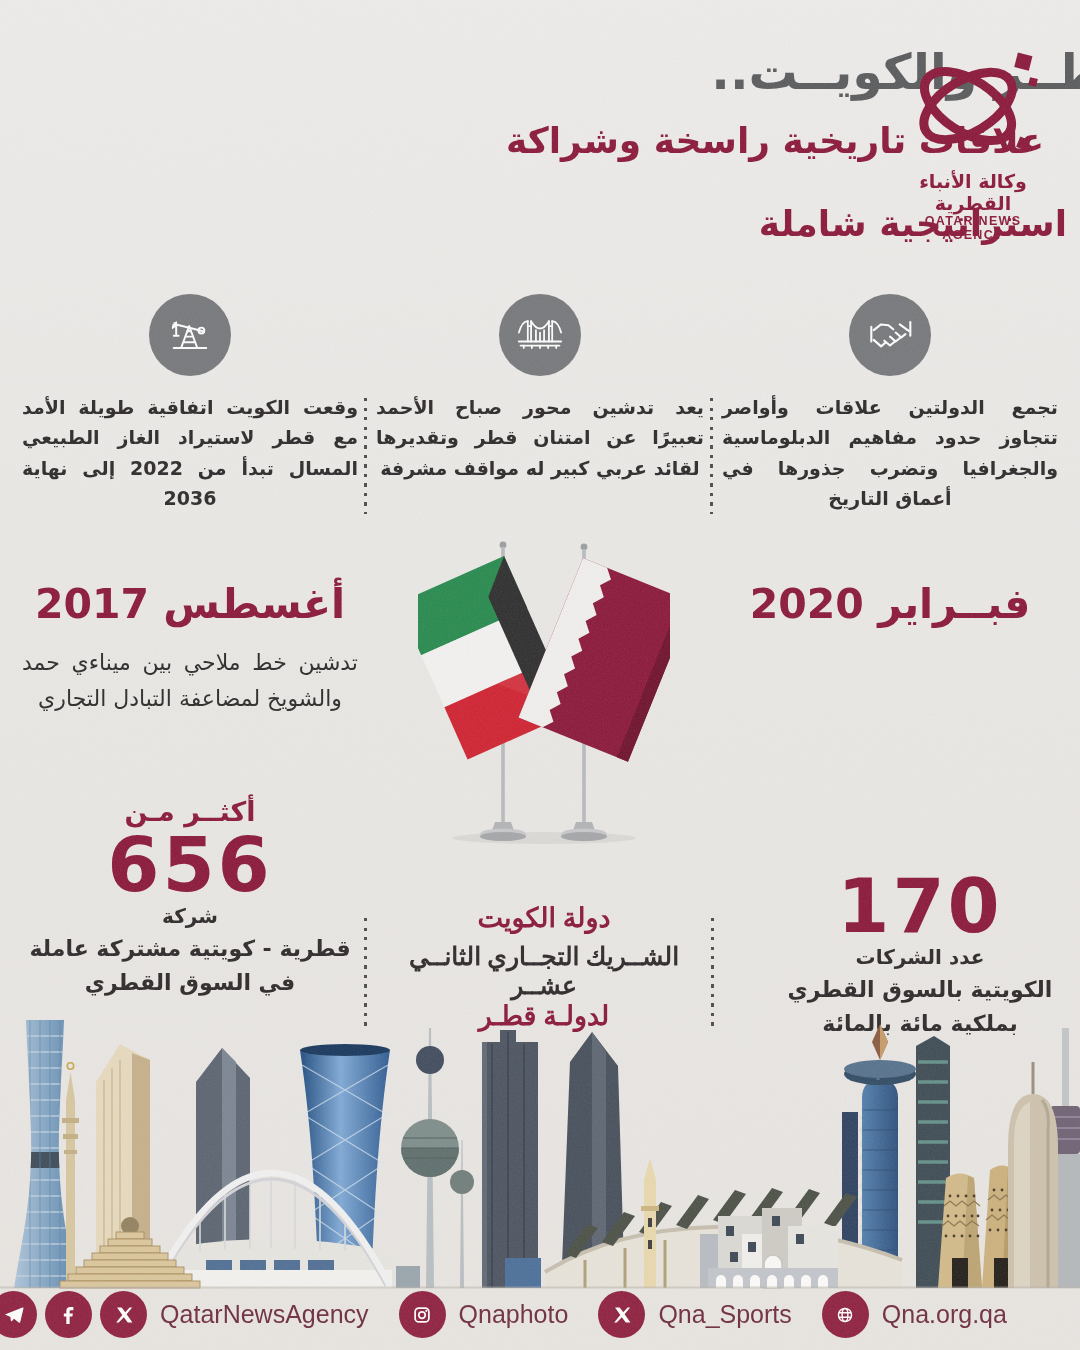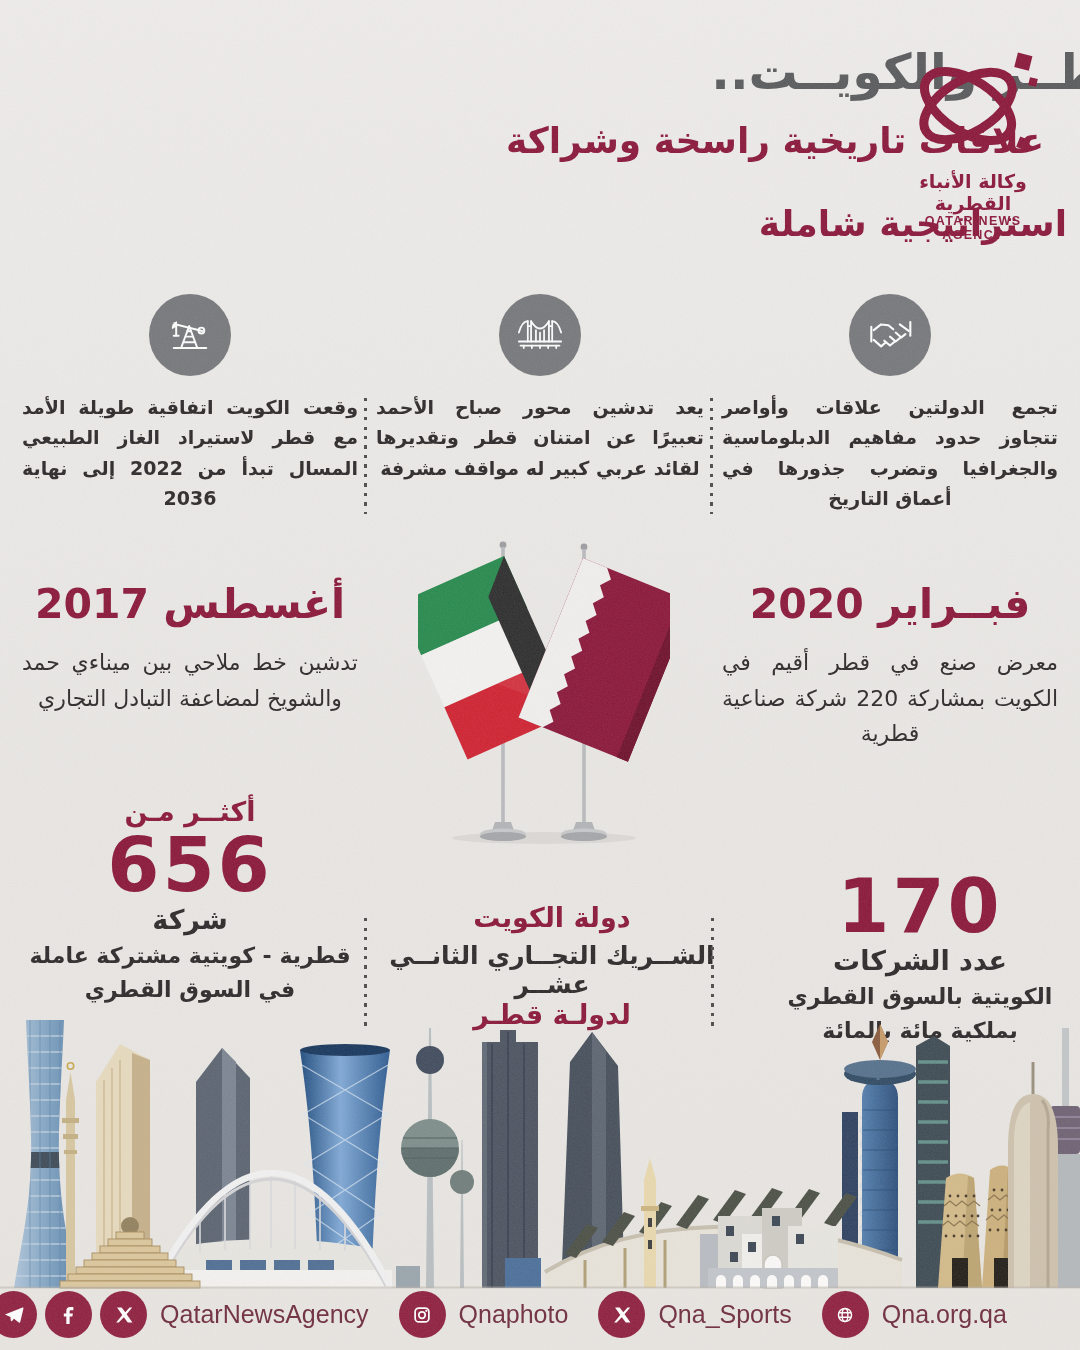--- a/index.html
+++ b/index.html
@@ -31,25 +31,25 @@
   .sep-b2{left:711px;top:918px;height:114px;}
   
   .milestone{position:absolute;width:336px;text-align:center;}
   .ms-left{left:22px;top:582px;}
   .ms-right{left:722px;top:582px;}
   .ms-date{font-size:41px;font-weight:bold;color:#8a1538;direction:rtl;line-height:1.1;}
   .ms-text{font-size:22px;font-weight:normal;color:#2b2728;direction:rtl;line-height:1.62;margin-top:18px;text-align:justify;text-align-last:center;}
   
   .stat{position:absolute;text-align:center;direction:rtl;}
   .st-left{left:22px;top:796px;width:336px;}
-  .st-mid{left:384px;top:902px;width:336px;}
+  .st-mid{left:376px;top:902px;width:336px;font-family:Liberation Serif, serif;}
   .st-right{left:752px;top:840px;width:336px;margin-top:28px;}
   .stat-prefix{font-size:27px;font-weight:bold;color:#8a1538;}
   .stat-value{font-size:75px;font-weight:bold;color:#8a1538;line-height:1.02;letter-spacing:3px;font-family:"DejaVu Sans",sans-serif;}
-  .stat-unit{font-size:27px;font-weight:bold;color:#2b2728;}
+  .stat-unit{font-size:20px;font-weight:bold;color:#2b2728;}
   .stat-desc{font-size:22px;font-weight:bold;color:#2b2728;line-height:1.58;margin-top:4px;}
   .mid-t1{font-size:27px;font-weight:bold;color:#8a1538;}
   .mid-t2{font-size:25px;font-weight:bold;color:#2b2728;margin-top:8px;}
   .mid-t3{font-size:27px;font-weight:bold;color:#8a1538;margin-top:0;}
   
   .flags{position:absolute;left:418px;top:532px;z-index:3;}
   .skyline{position:absolute;left:0;top:1020px;z-index:2;}
   
   .footer{position:absolute;left:0;top:1291px;width:1008px;display:flex;align-items:center;justify-content:center;z-index:5;}
   .soc{width:47px;height:47px;border-radius:50%;background:#8e1e3e;display:flex;align-items:center;justify-content:center;flex:0 0 auto;}
@@ -138,21 +138,20 @@
 
   <div class="dot-sep sep-t1"></div>
   <div class="dot-sep sep-t2"></div>
 
   <div class="milestone ms-left">
     <div class="ms-date">أغسطس 2017</div>
     <div class="ms-text">تدشين خط ملاحي بين ميناءي حمد والشويخ لمضاعفة التبادل التجاري</div>
   </div>
   <div class="milestone ms-right">
     <div class="ms-date">فبــراير 2020</div>
-    <div class="ms-text">معرض صنع في قطر أقيم في الكويت بمشاركة 220 شركة صناعية قطرية</div>
   </div>
 
   <svg class="flags" width="252" height="312" viewBox="0 0 252 312">
     <ellipse cx="126" cy="306" rx="92" ry="6" fill="#000" opacity="0.06"></ellipse>
 
     <g>
       <circle cx="85" cy="13" r="3.4" fill="#9c9da0"></circle>
       <rect x="83.2" y="15" width="3.6" height="276" fill="#b9babd"></rect>
       <g transform="rotate(-24 86 24)">
         <rect x="-30" y="24" width="116" height="57" fill="#15803f"></rect>

